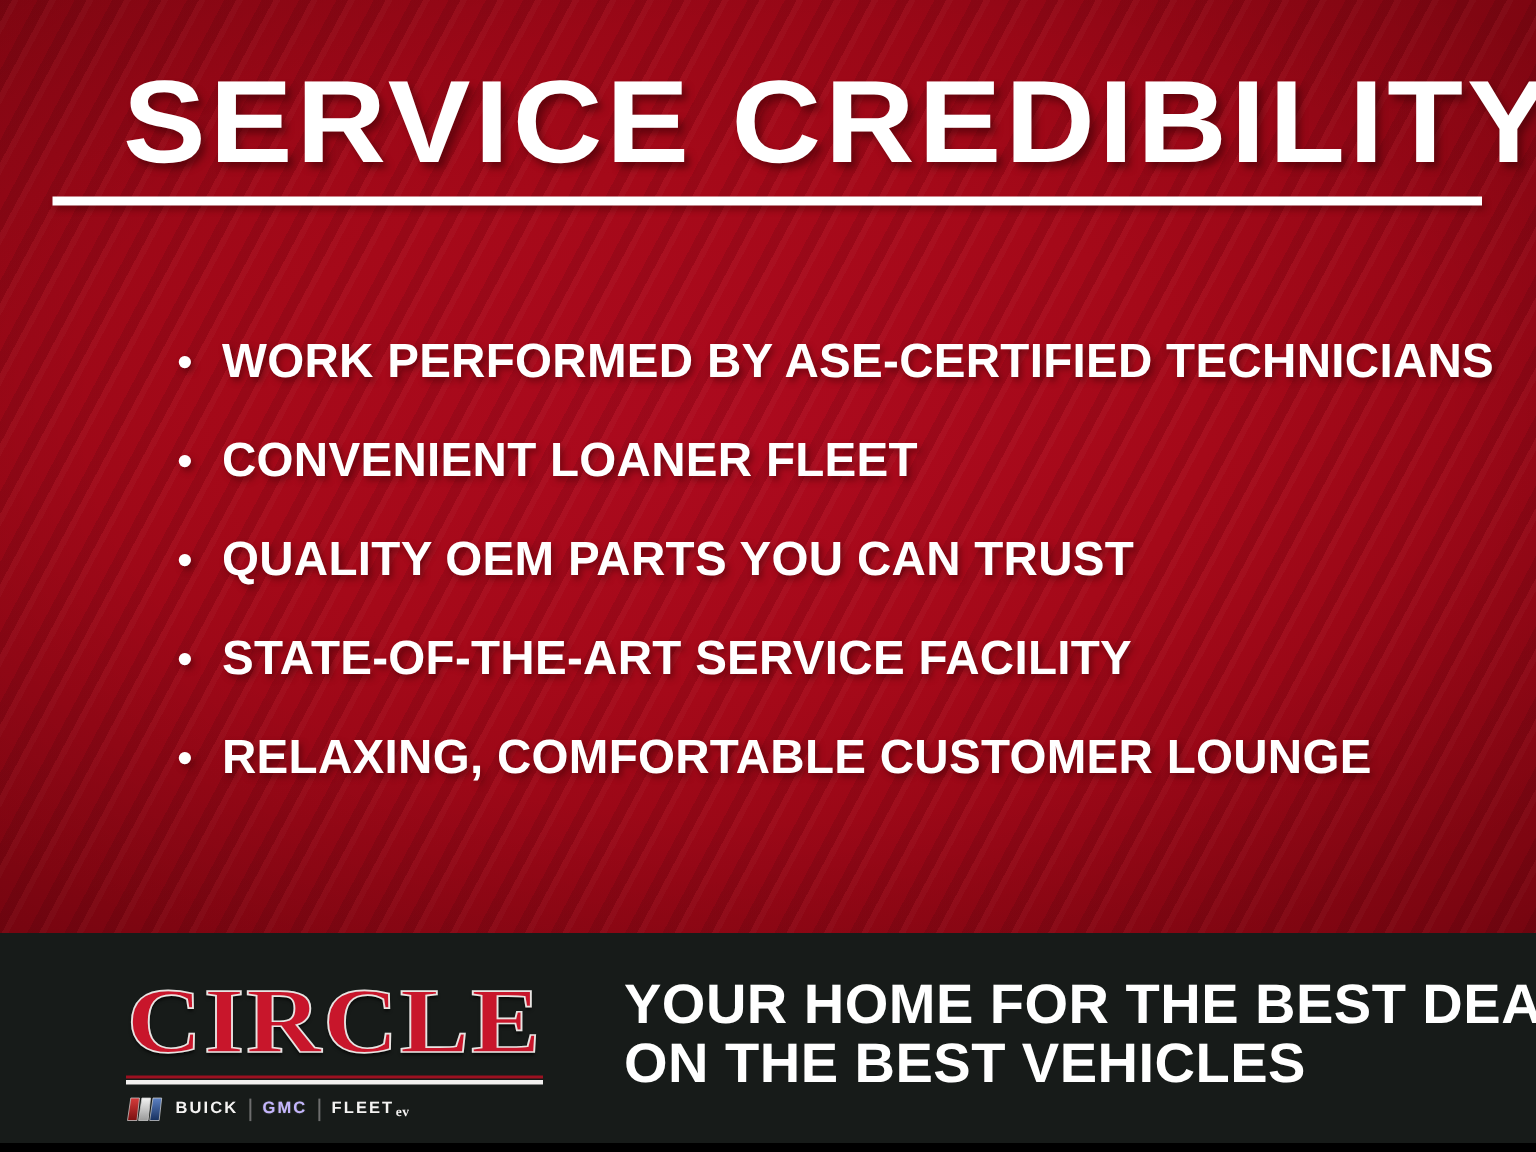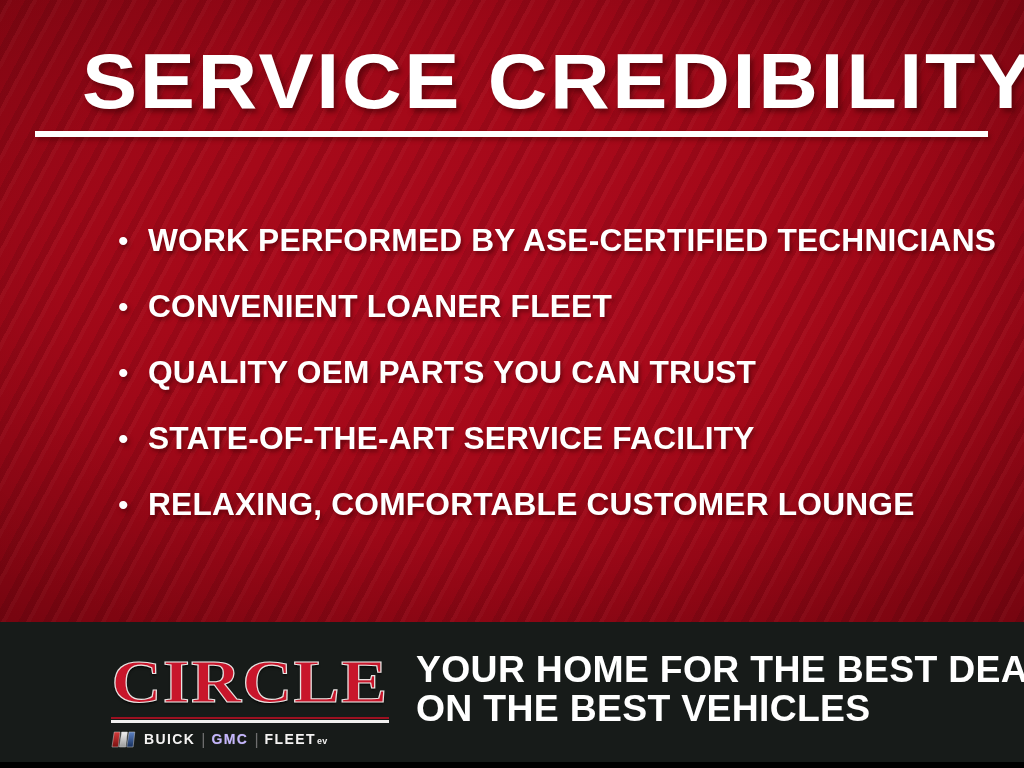--- a/index.html
+++ b/index.html
@@ -117,21 +117,21 @@
     left: 0;
     top: 622px;
     width: 1024px;
     height: 146px;
     background: #171b19;
   }
 
   
   #logo-block {
     position: absolute;
-    left: 111px;
+    left: 84px;
     top: 28px;
     width: 278px;
   }
   #logo-word {
     color: #c8162b;
     font-family: "Liberation Serif", "DejaVu Serif", serif;
     font-weight: bold;
     font-size: 62px;
     line-height: 62px;
     letter-spacing: 1px;
@@ -161,36 +161,36 @@
   #tri-shield {
     flex: 0 0 auto;
     width: 26px;
     height: 17px;
     margin-right: 7px;
     display: block;
   }
   .brand-name {
     font-family: "Liberation Sans Narrow", "Liberation Sans", sans-serif;
     font-weight: bold;
-    font-size: 14px;
+    font-size: 11px;
     letter-spacing: 1.4px;
     line-height: 17px;
     white-space: nowrap;
   }
   .brand-white { color: #f4f3f2; }
   .brand-red   { color: #c4b5fd; text-shadow: 0 0 1px rgba(255,255,255,0.35); }
   .brand-sep {
     color: #6e6e6e;
     font-size: 16px;
     line-height: 17px;
     margin: 0 6px;
     font-family: "Liberation Sans", sans-serif;
   }
   #hummer-ev {
-    font-family: Liberation Sans, sans-serif;
+    font-family: Liberation Serif, serif;
     font-weight: bold;
     font-size: 9px;
     letter-spacing: 0.3px;
     color: #f4f3f2;
     margin-left: 1px;
     position: relative;
     top: 2px;
   }
 
   

